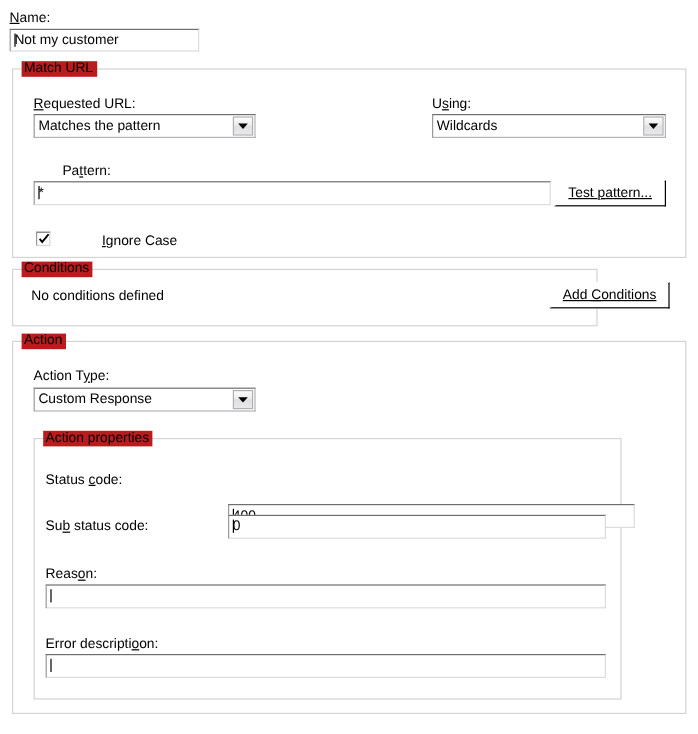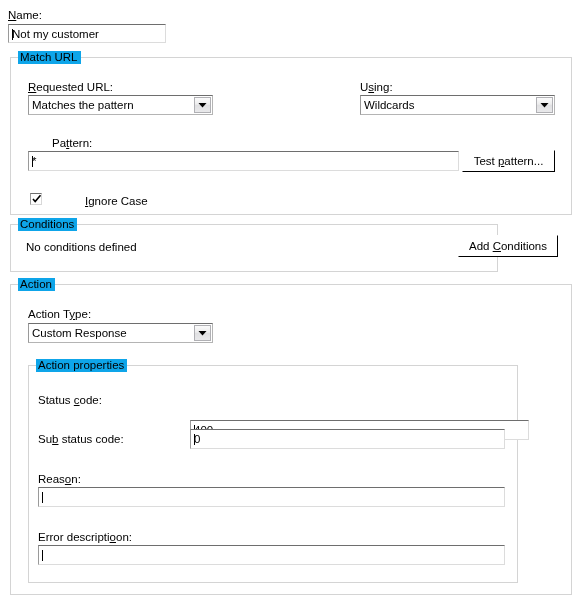--- a/index.html
+++ b/index.html
@@ -98,34 +98,35 @@
     border-bottom: 1px solid #000000;
     font-family: "Liberation Sans", sans-serif;
     font-size: 11.5px;
     color: #000;
     text-align: right;
     white-space: nowrap;
     display: flex;
     align-items: center;
     justify-content: center;
     padding-bottom: 1px;
+    text-decoration: underline;
   }
 
   
   .group {
     position: absolute;
     box-sizing: border-box;
     border: 1px solid #d4d4d4;
     background: transparent;
   }
   .group-title {
     position: absolute;
     top: -7px;
     left: 7px;
-    background: #0ea5e9;
+    background: #b91c1c;
     padding: 0 3px 0 2px;
     font-size: 11.5px;
     line-height: 13px;
     color: #000;
     white-space: nowrap;
   }
 
   
   .checkbox-box {
     position: absolute;

